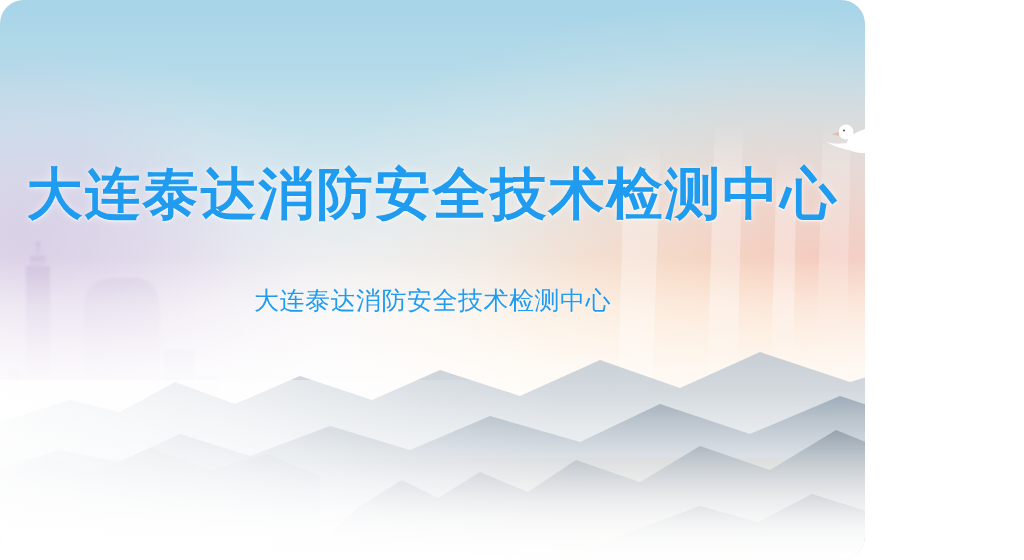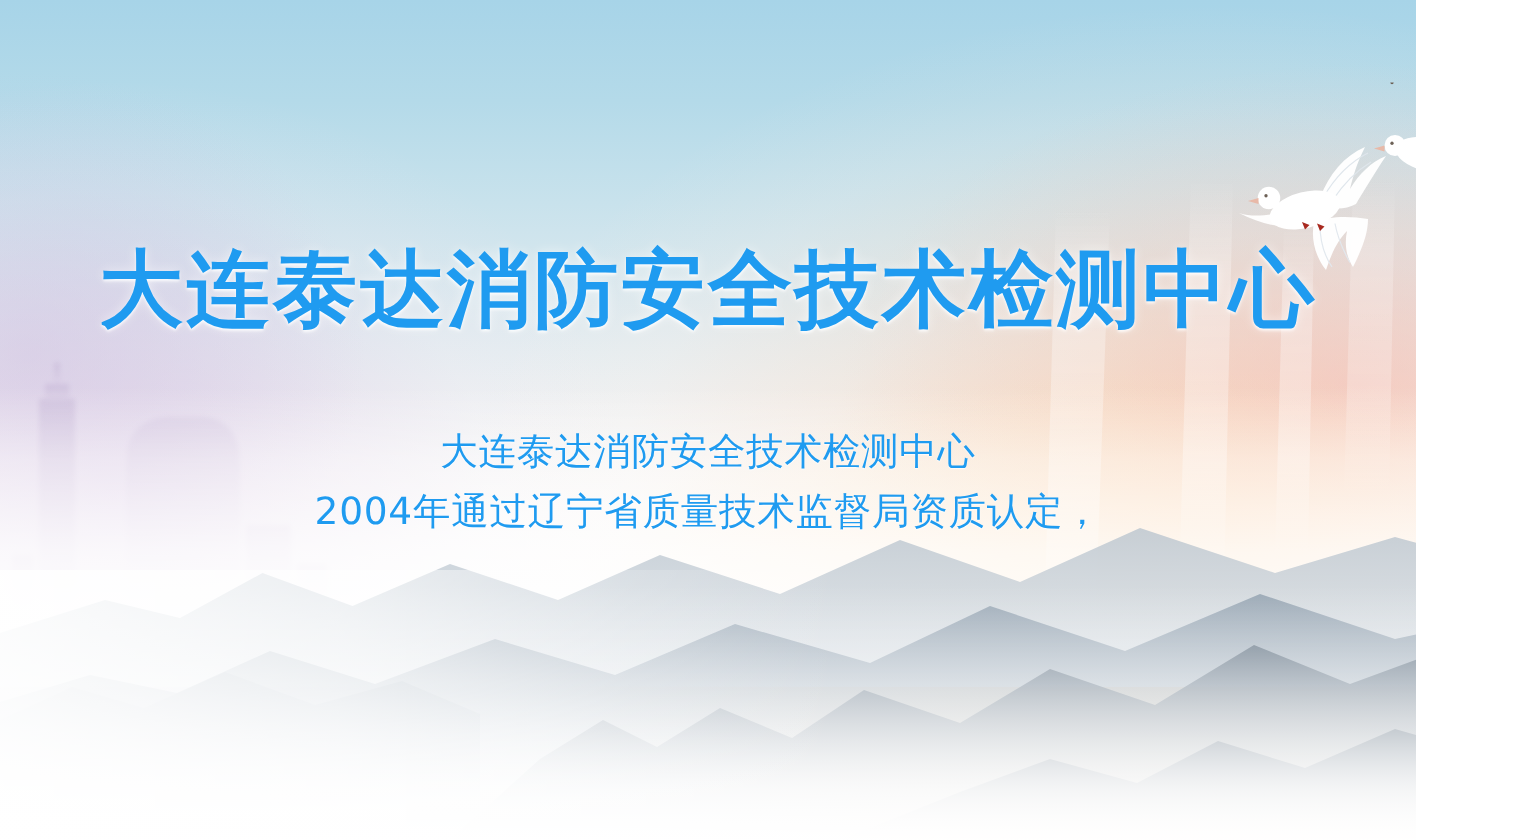--- a/index.html
+++ b/index.html
@@ -4,23 +4,24 @@
 <style>
   * { margin:0; padding:0; box-sizing:border-box; }
   html, body {
     width:1024px; height:560px;
     font-family:"DejaVu Sans","Liberation Sans",sans-serif;
     overflow:hidden; background:#ffffff;
   }
 
   #slide {
     position:relative;
-    width:944px; height:560px;
+    width:865px; height:560px;
     overflow:hidden;
     background:#f2f4f6;
+    border-radius:24px;
   }
 
   
   .layer { position:absolute; inset:0; pointer-events:none; }
 
   .sky-base {
     background:
       linear-gradient(to bottom,
         #a7d4e8 0%,
         #b4dae9 12%,
@@ -301,18 +302,17 @@
       <path d="M65,55 l2,5 l3,-3 z" fill="#a8291f"></path>
     </g>
   </svg>
 
   <div class="content">
 
     <h1 id="main-title">大连泰达消防安全技术检测中心</h1>
 
     <div id="body-block">
       <span class="bline">大连泰达消防安全技术检测中心</span>
-      <span class="bline">2004年通过辽宁省质量技术监督局资质认定，</span>
     </div>
 
   </div>
 
 </div>
 
 </body></html>

